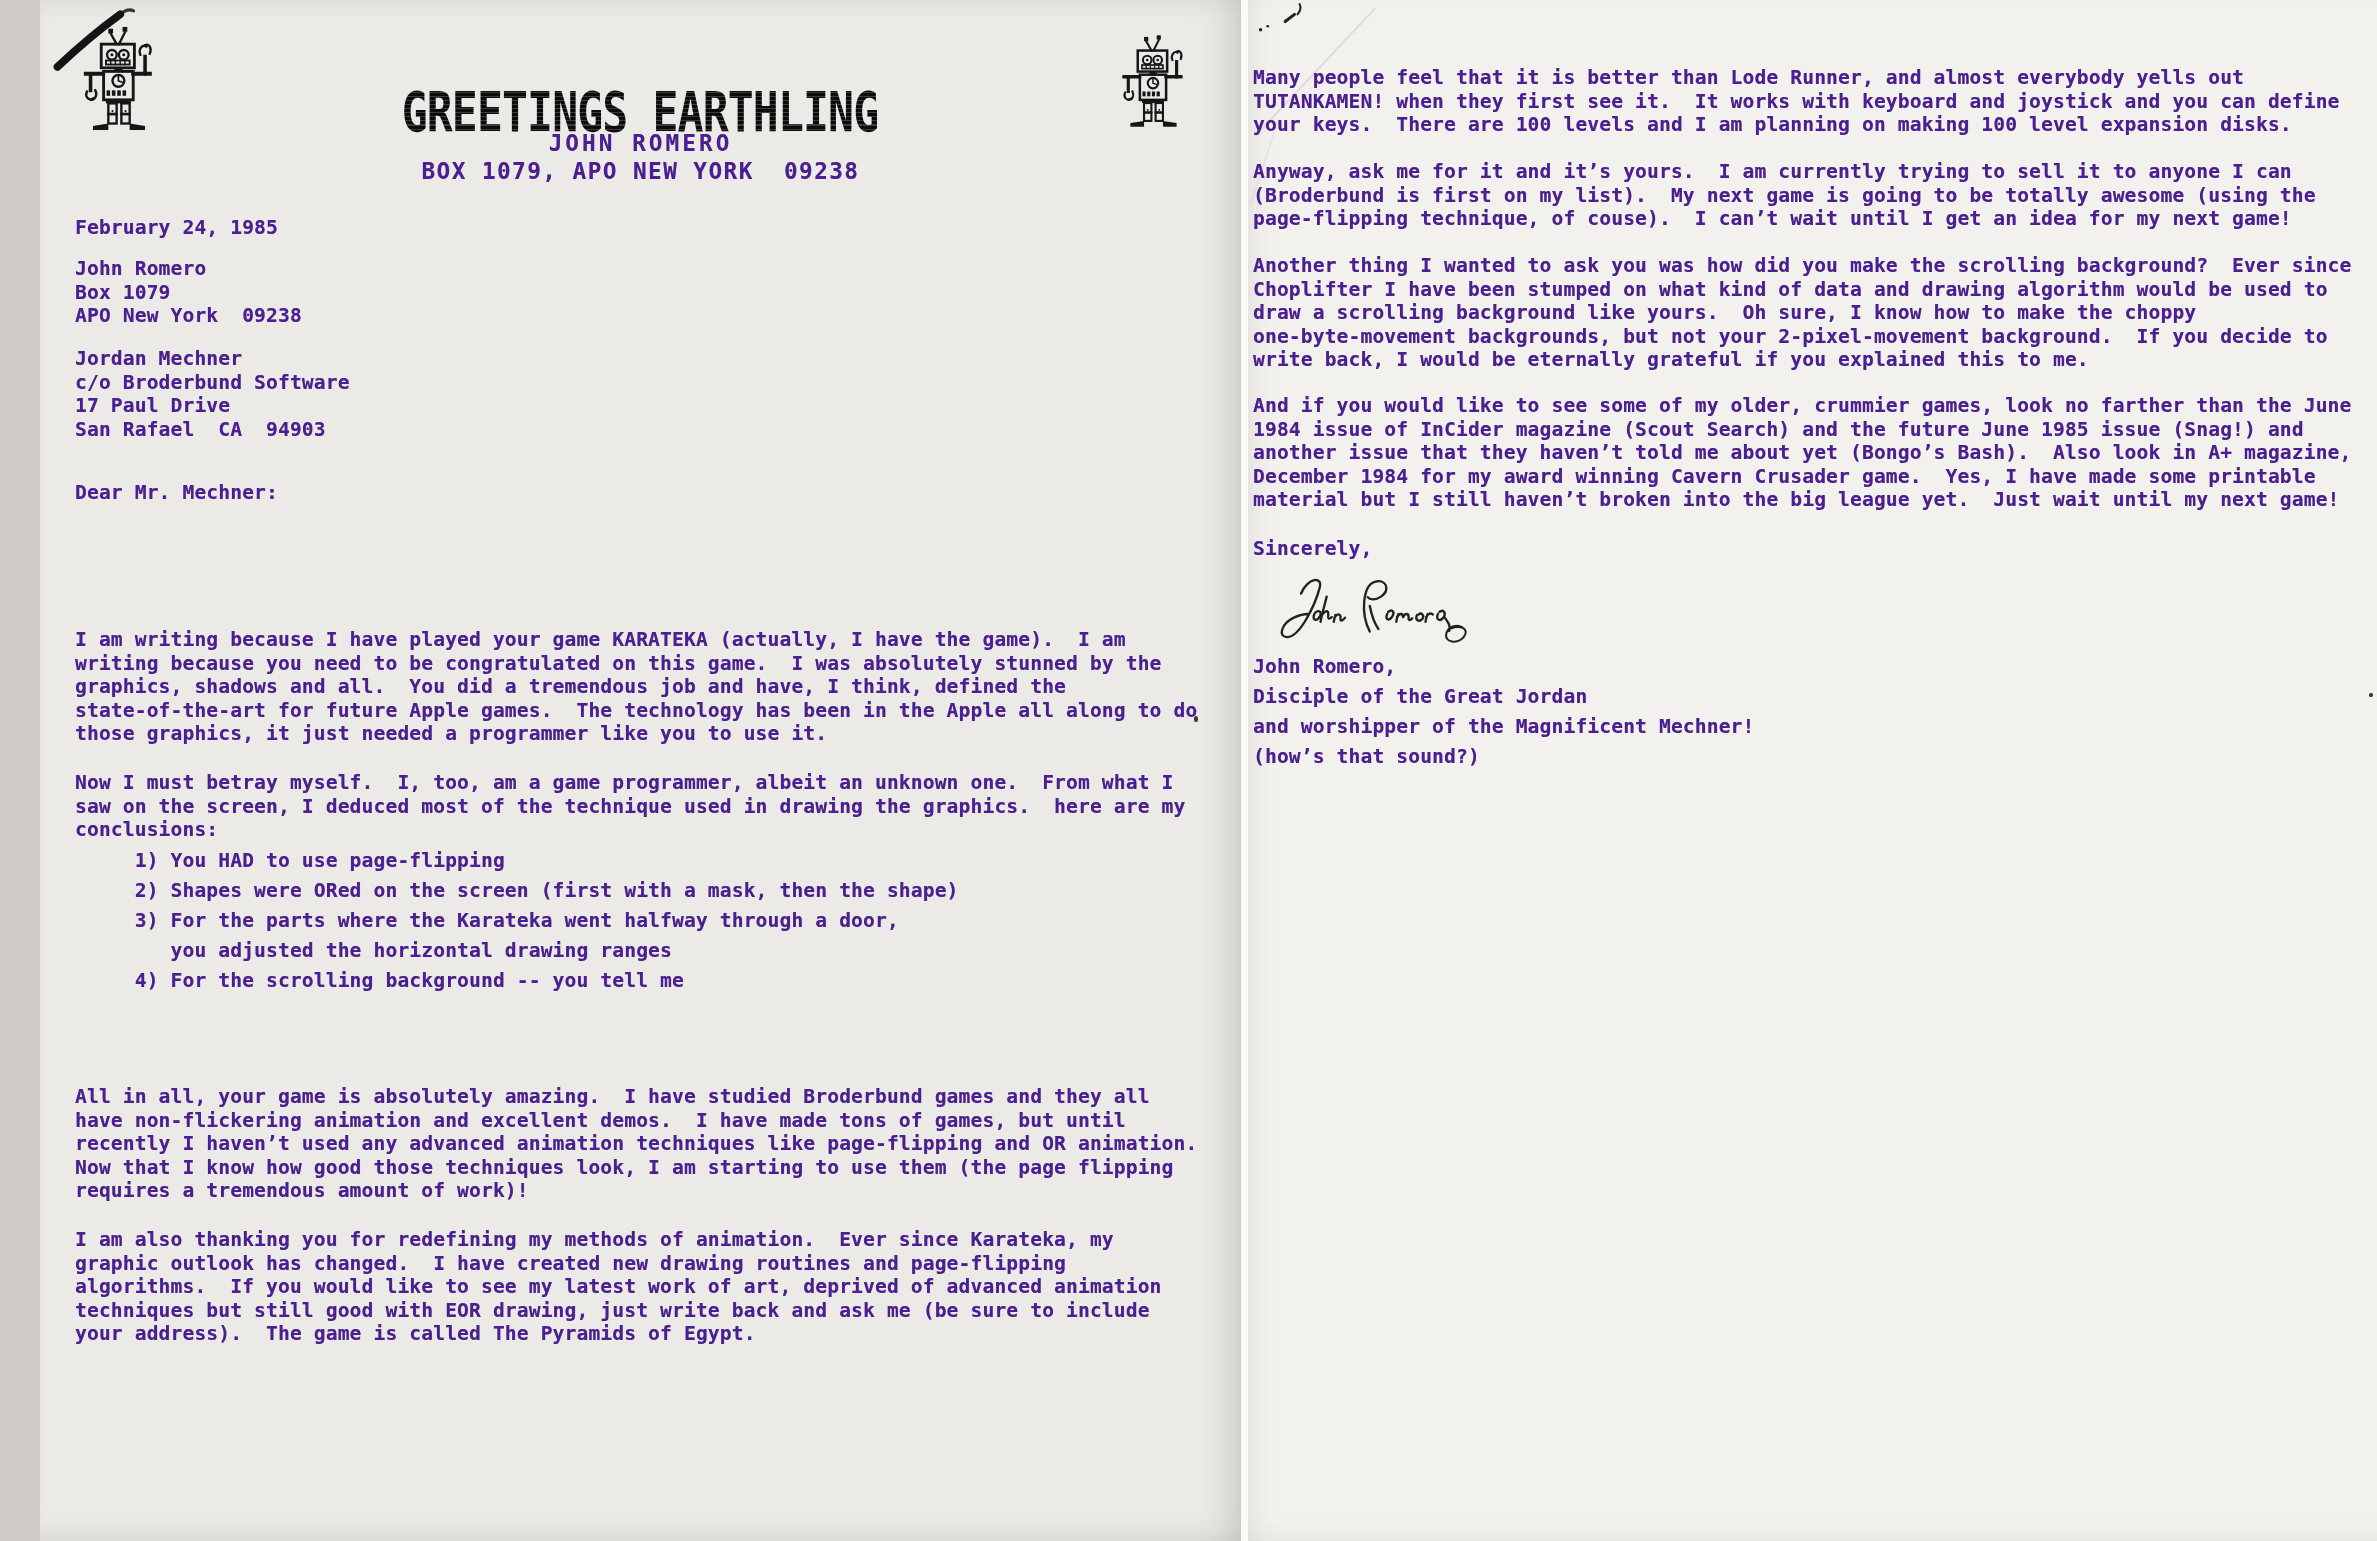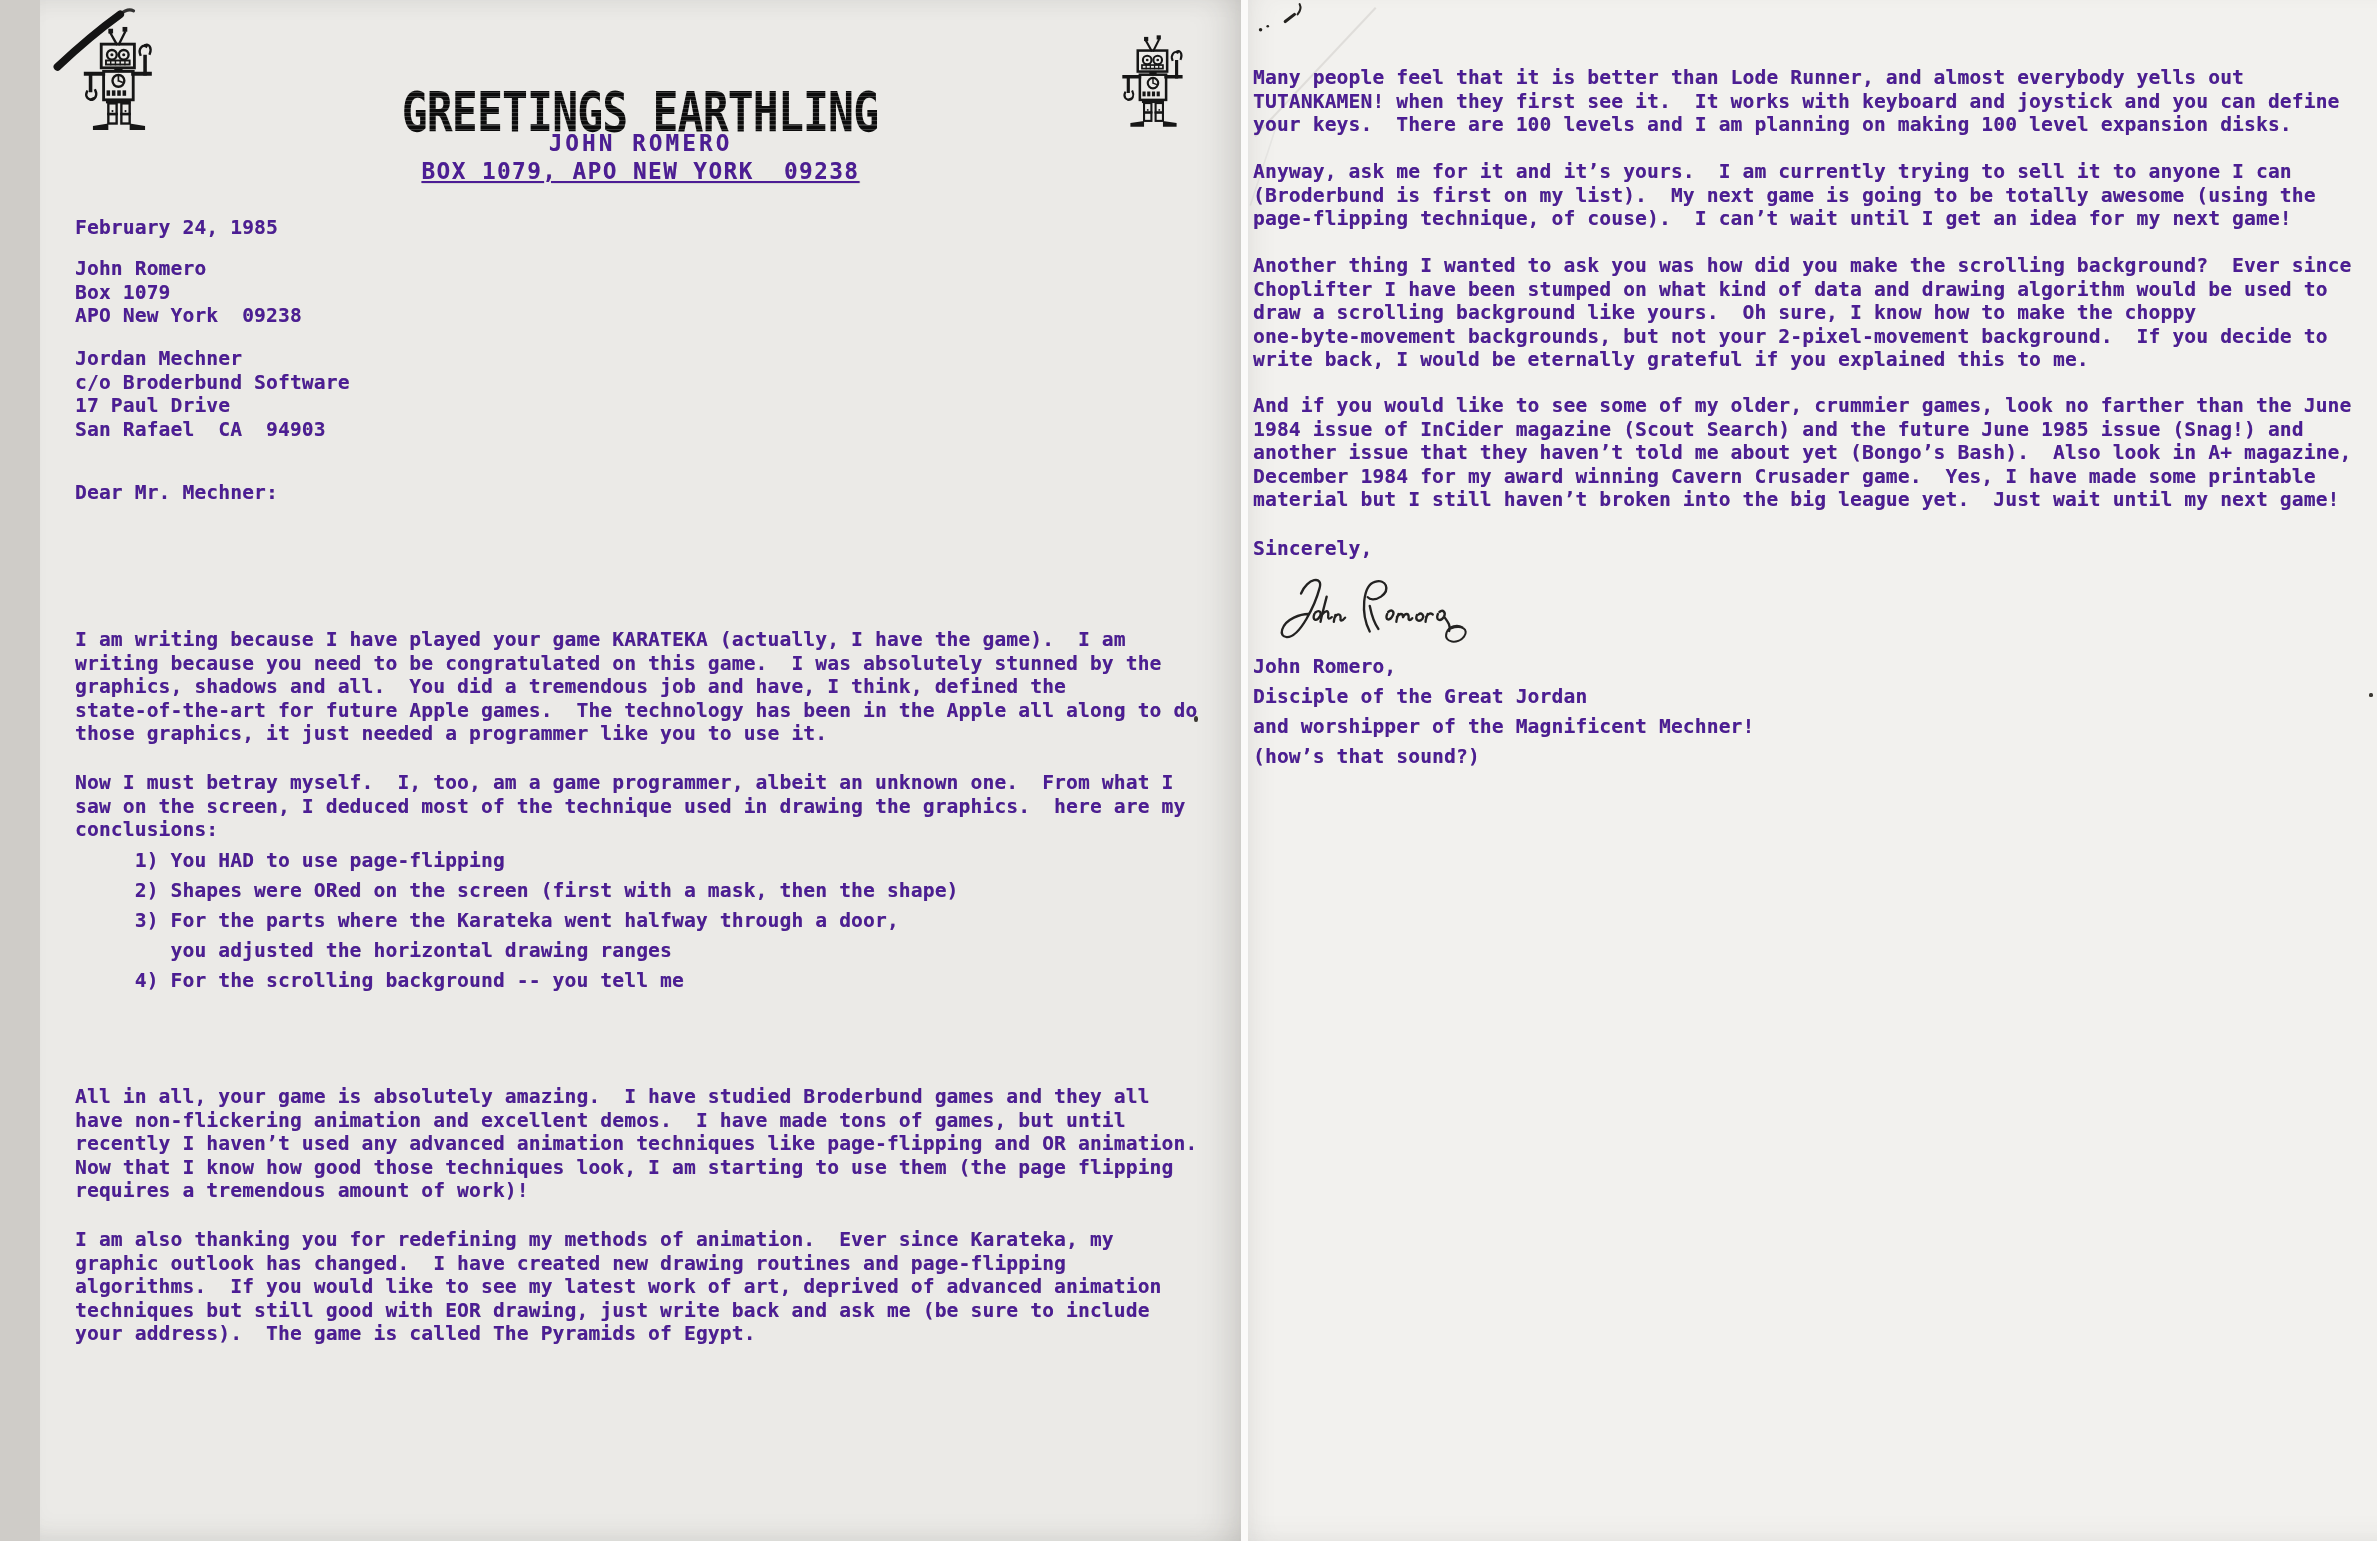--- a/index.html
+++ b/index.html
@@ -16,21 +16,21 @@
   .lh47{line-height:30px;}
   .centered{left:0;width:1201px;text-align:center;}
   .title{position:absolute;left:329px;top:47px;width:545px;text-align:center;
          font:700 49px/57px "DejaVu Sans Mono",monospace;letter-spacing:-1px;
          color:#101010;transform:scale(.88,1.14);transform-origin:center top;white-space:pre;}
   @supports ((-webkit-background-clip:text) or (background-clip:text)){
     .title{background:repeating-linear-gradient(0deg,#0c0c0c 0 2.6px,#3d3d3d 2.6px 3.6px);
            -webkit-background-clip:text;background-clip:text;color:transparent;}
   }
   .hdr-name{top:132px;font-size:22.6px;letter-spacing:3.1px;}
-  .hdr-addr{top:160px;font-size:22.6px;letter-spacing:1.5px;text-decoration:underline;}
+  .hdr-addr{top:160px;font-size:22.6px;letter-spacing:1.5px;}
   .hdr-ph{top:183px;font-size:22.6px;letter-spacing:0.5px;}
   .body-left{left:35px;}
   .body-right{left:1213px;}
   svg.art{position:absolute;overflow:visible;}
   .speck{position:absolute;background:#3a3732;border-radius:45%;}
 </style>
 </head>
 <body>
 
 <div class="canvas">

